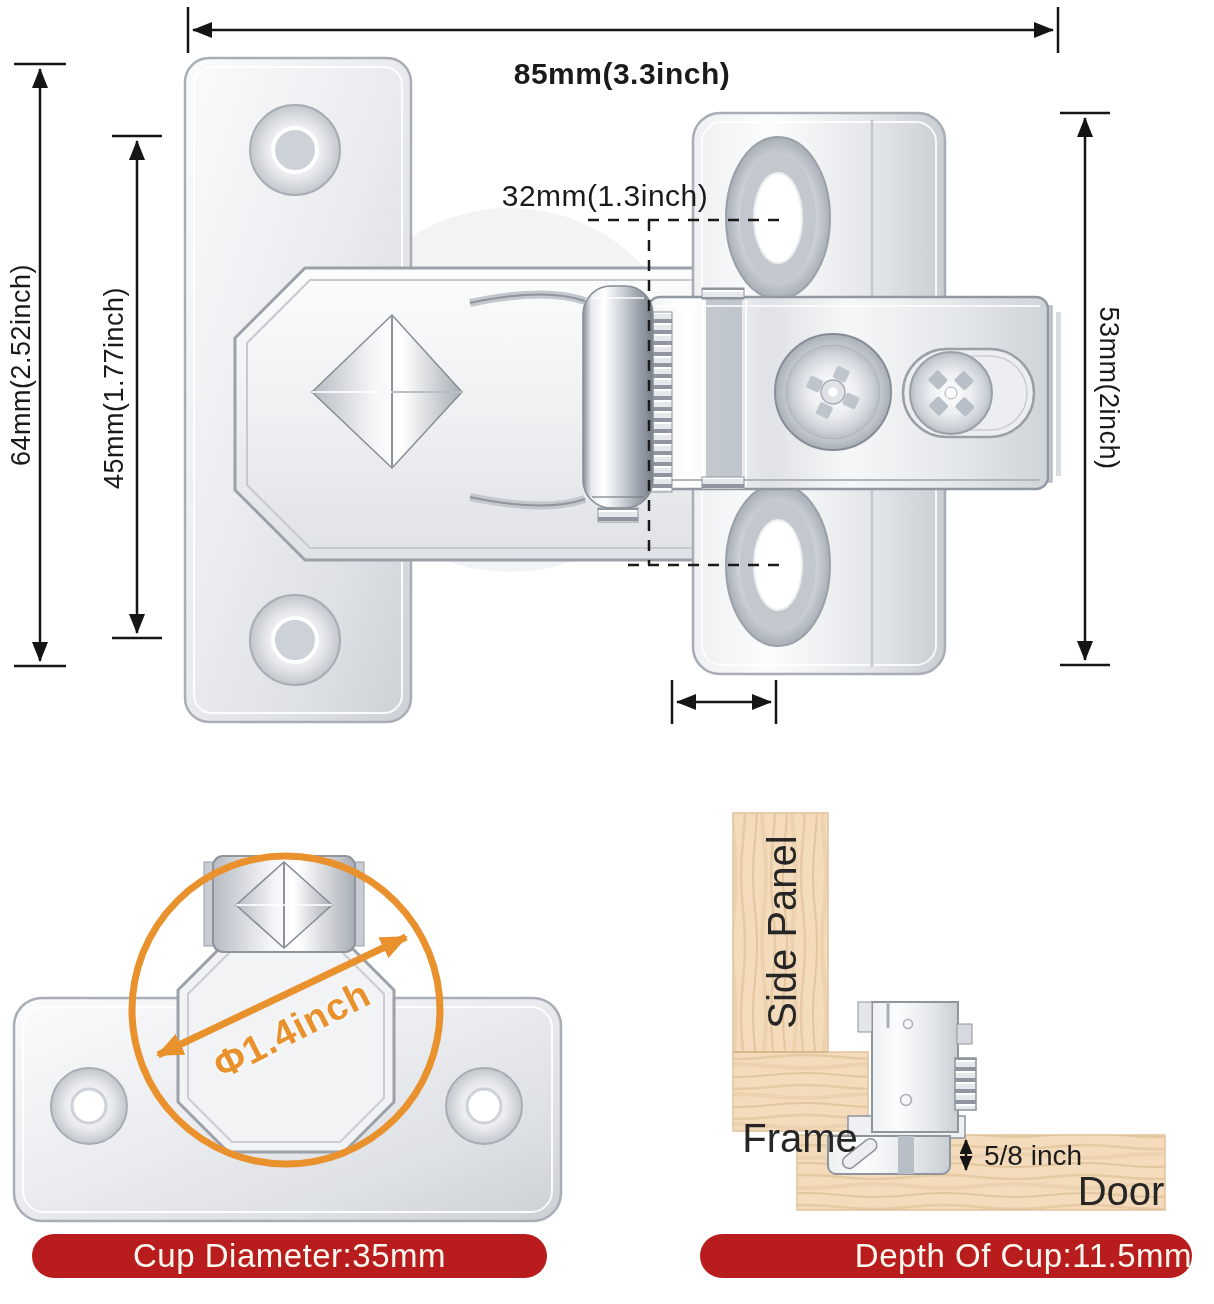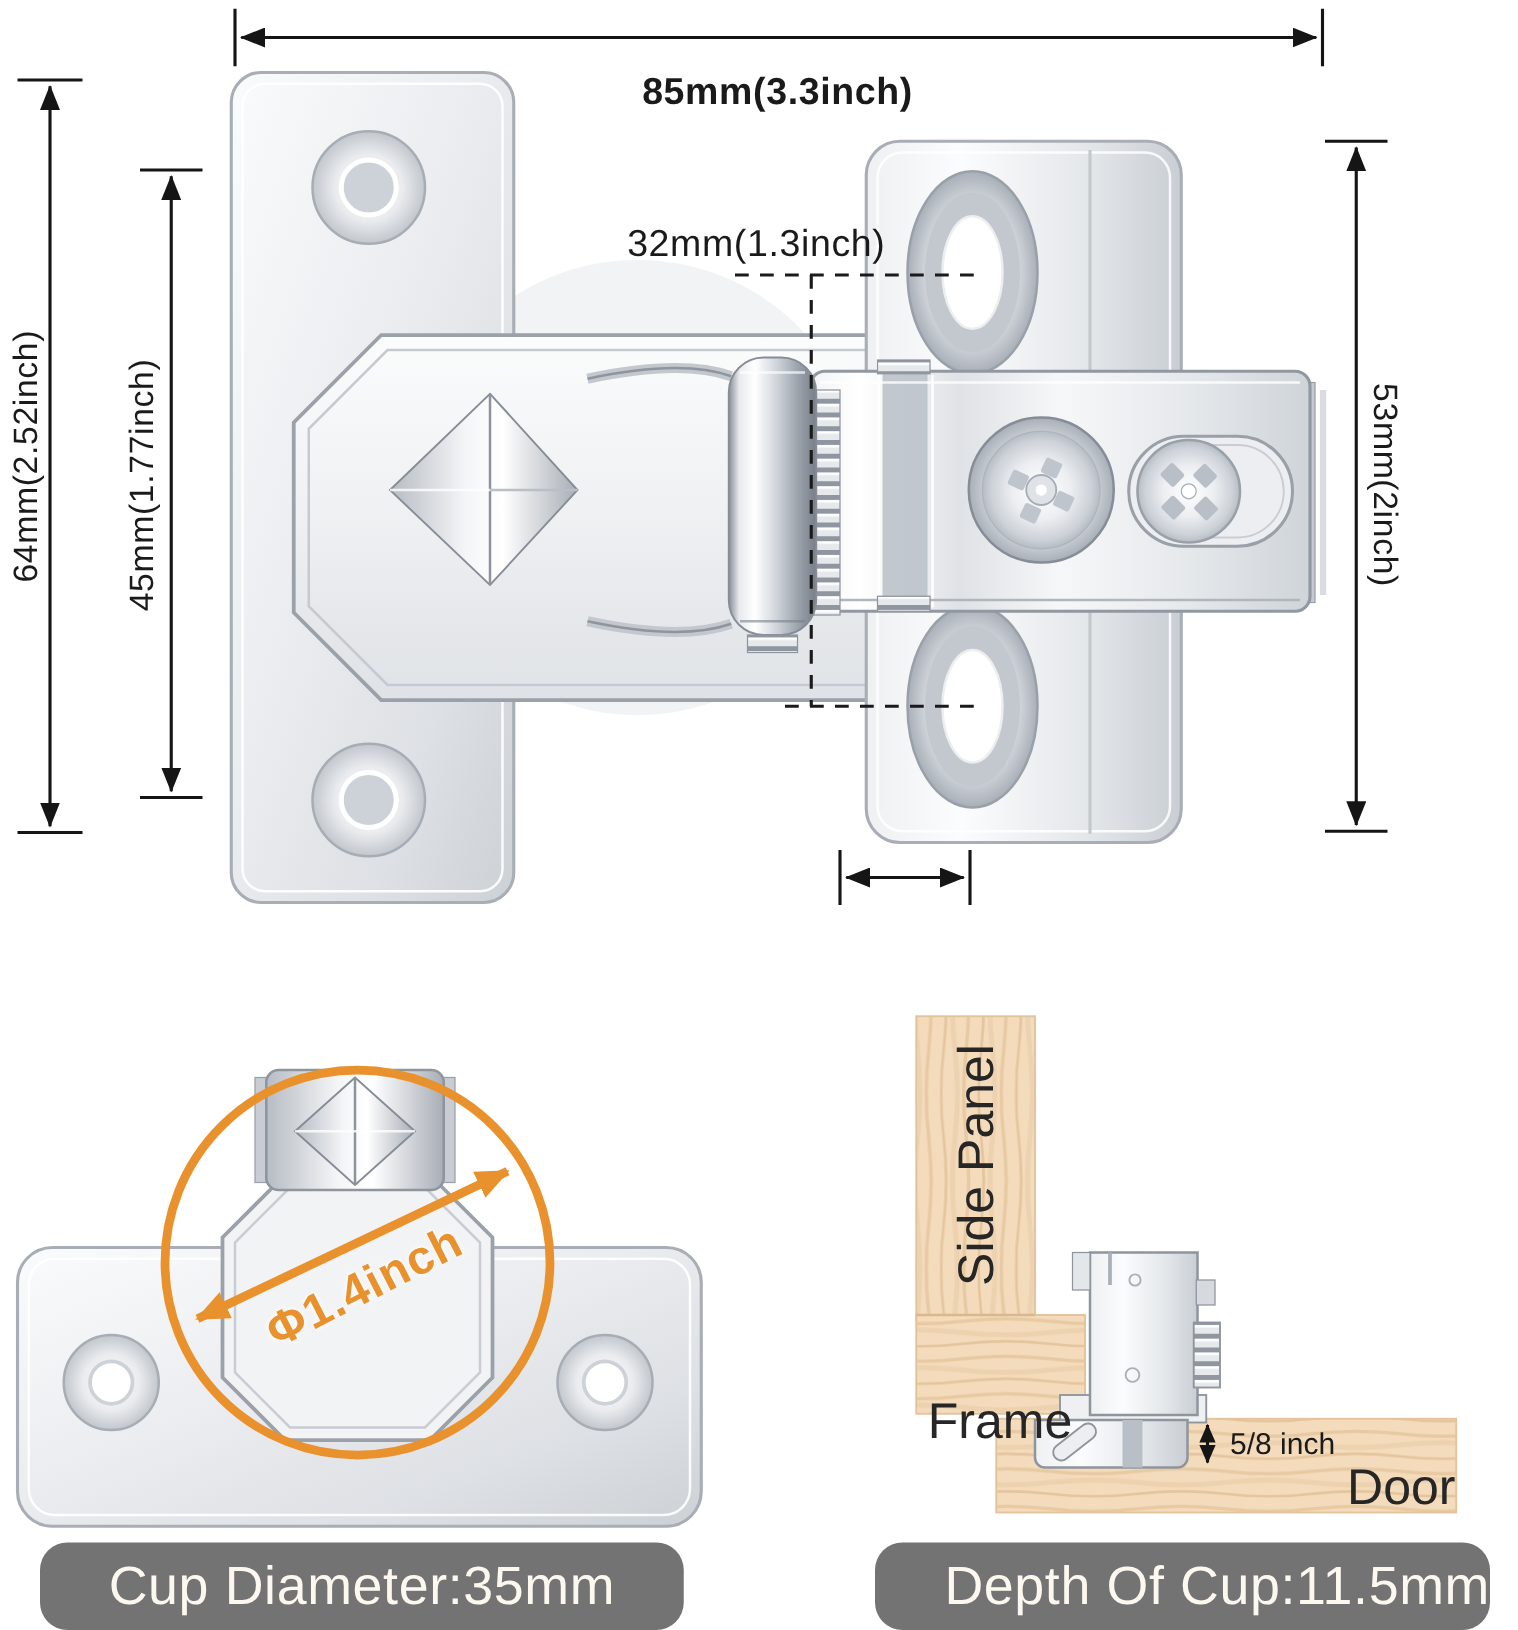--- a/index.html
+++ b/index.html
@@ -13,33 +13,33 @@
   }
   .dim-label.small{font-size:27px;}
   .rot-ccw{transform:translate(-50%,-50%) rotate(-90deg);}
   .rot-cw{transform:translate(-50%,-50%) rotate(90deg);}
   .wood-label{
     position:absolute;color:#262626;font-size:40px;white-space:nowrap;
     transform:translate(-50%,-50%);
   }
   .wood-label.rot{transform:translate(-50%,-50%) rotate(-90deg);}
   .depth-label{
-    position:absolute;color:#1a1a1a;font-size:24px;white-space:nowrap;
+    position:absolute;color:#1a1a1a;font-size:28px;white-space:nowrap;
     transform:translate(0,-50%);
   }
   .dia-label{
     position:absolute;color:#E8912D;font-size:38px;font-weight:600;white-space:nowrap;
     transform:translate(-50%,-50%) rotate(-27deg);
     text-shadow:0 0 5px rgba(255,255,255,.95), 0 0 2px rgba(255,255,255,.95);
     letter-spacing:1px;
   }
   .badge{
-    position:absolute;height:70px;background:#737373;border-radius:22px;
+    position:absolute;height:44px;background:#b91c1c;border-radius:22px;
     display:flex;align-items:center;justify-content:center;
-    color:#FCF8EF;font-size:43px;font-weight:500;letter-spacing:.5px;white-space:nowrap;
+    color:#FCF8EF;font-size:33px;font-weight:500;letter-spacing:.5px;white-space:nowrap;
   }
   svg{position:absolute;left:0;top:0;}
 </style>
 </head>
 <body>
 
 <div id="canvas">
 
   <svg width="1214" height="1304" viewBox="0 0 1214 1304">
     <defs>

